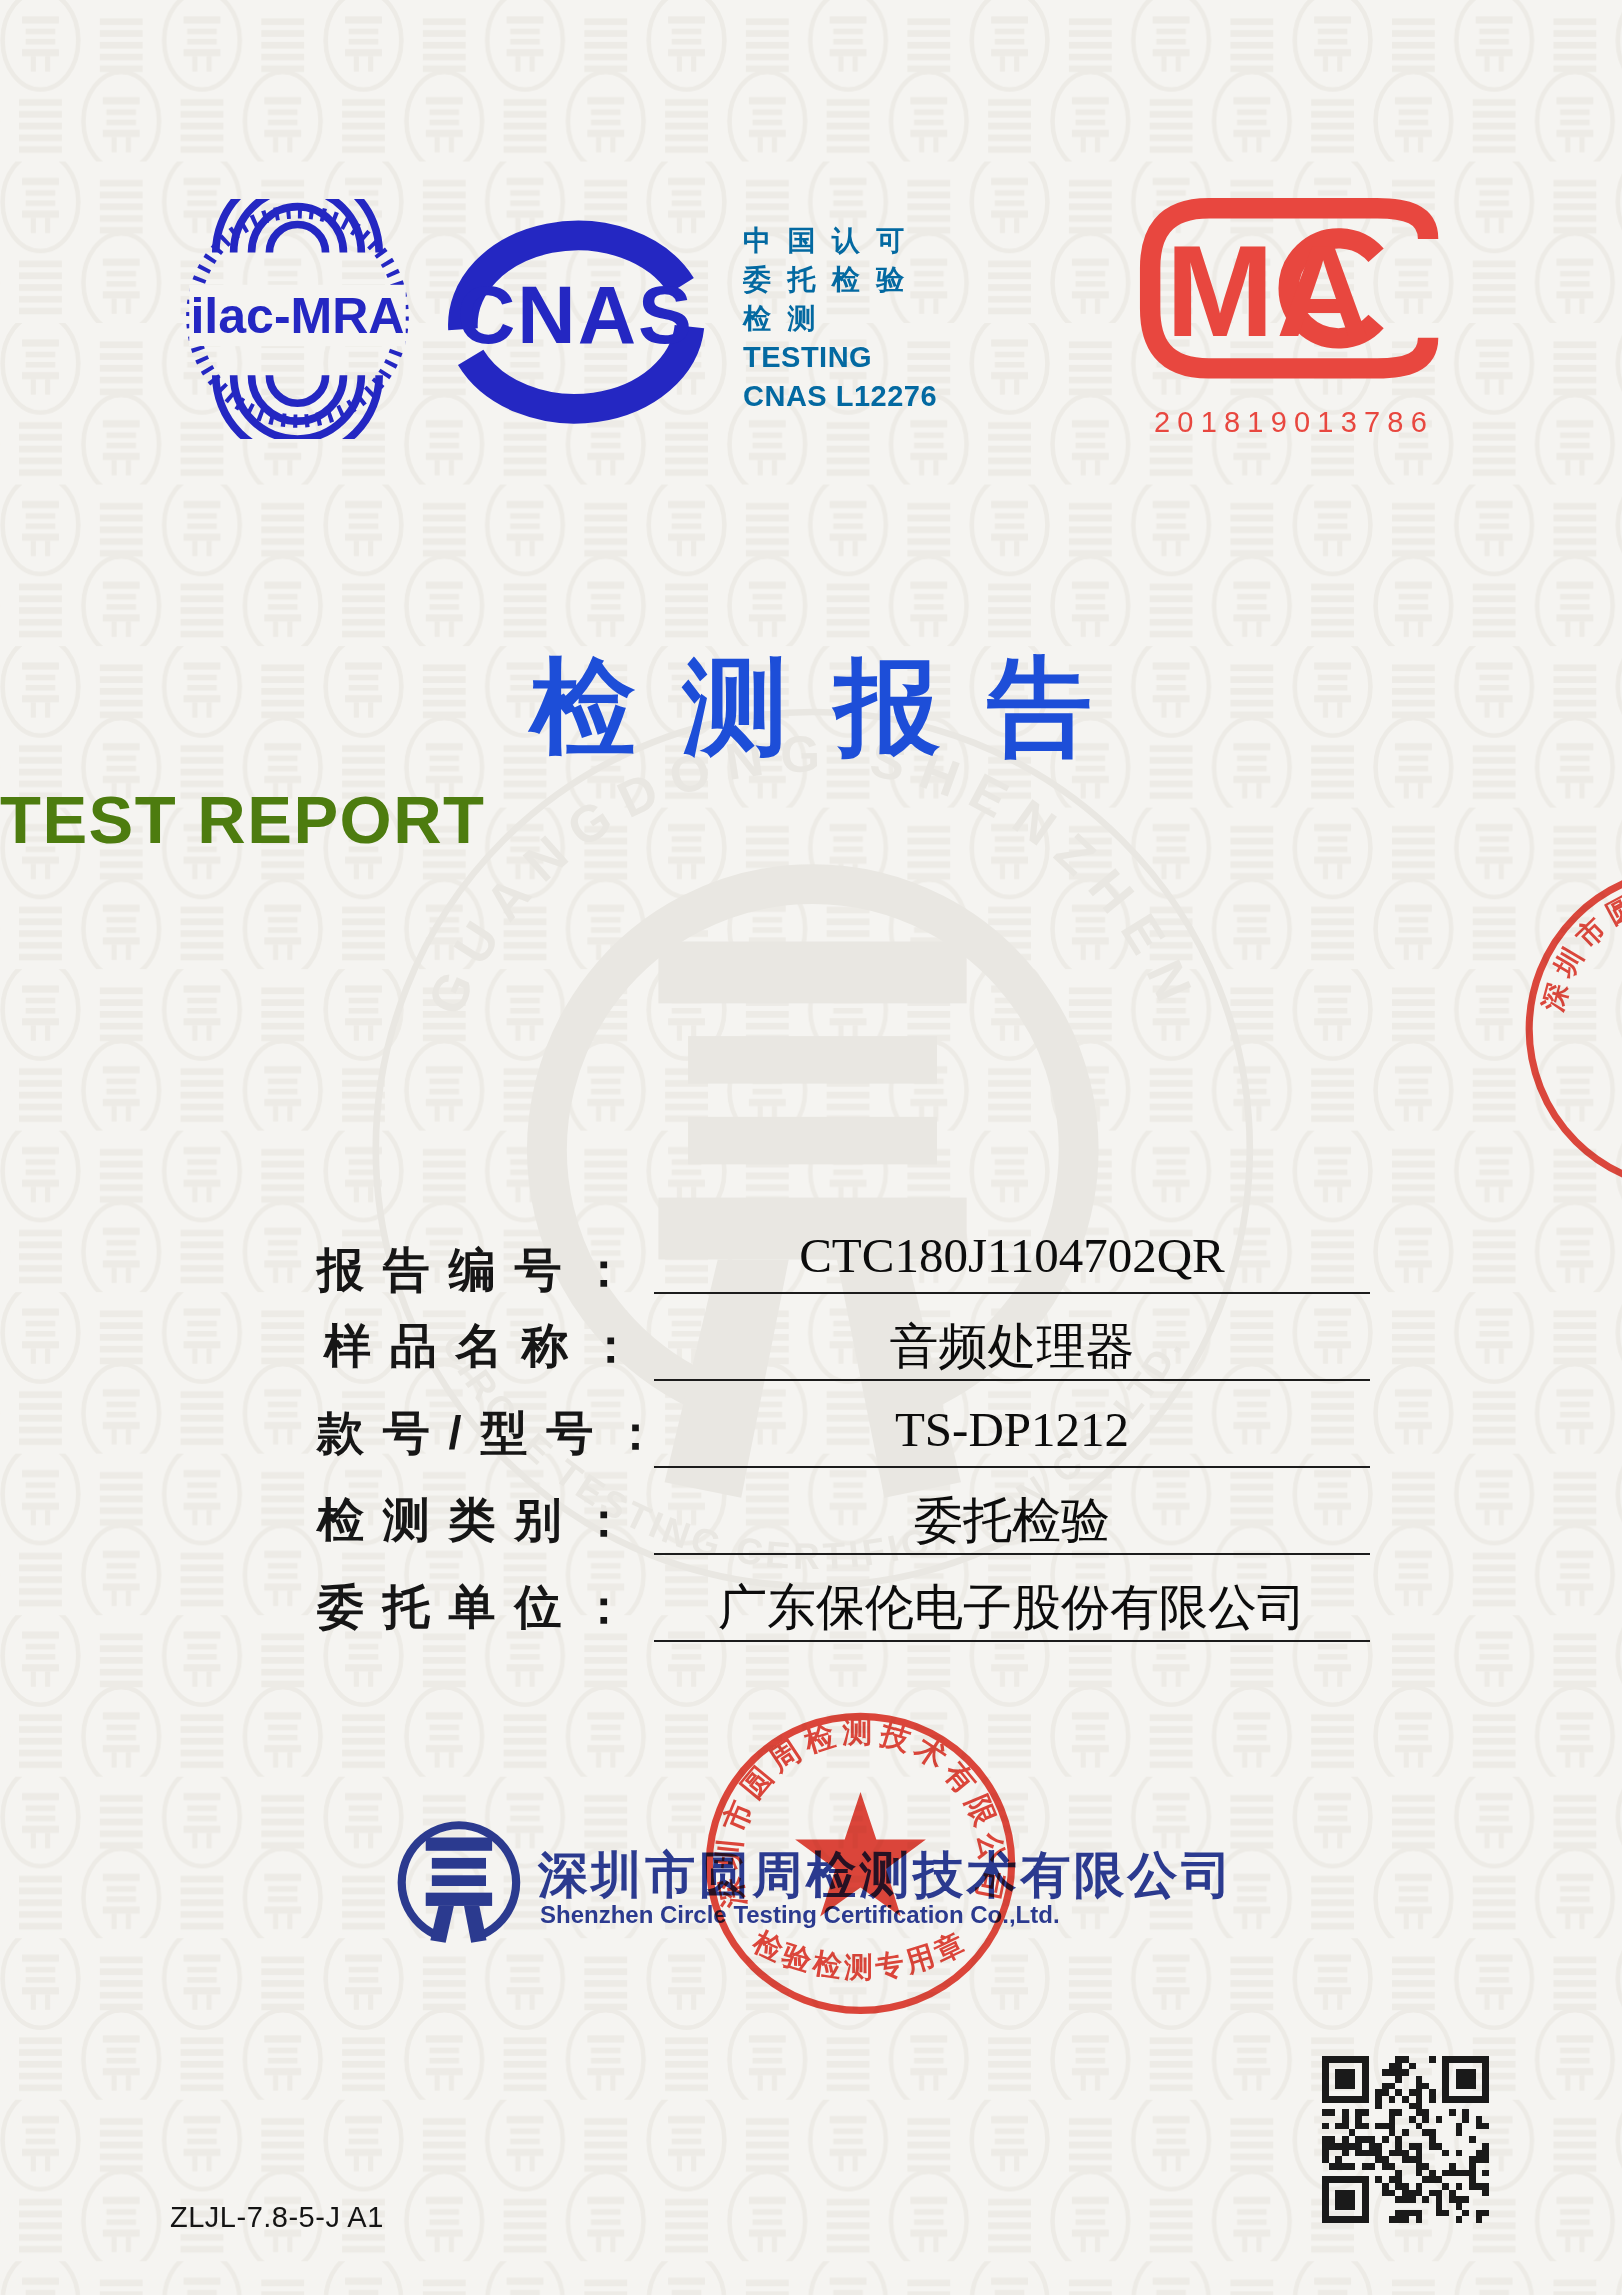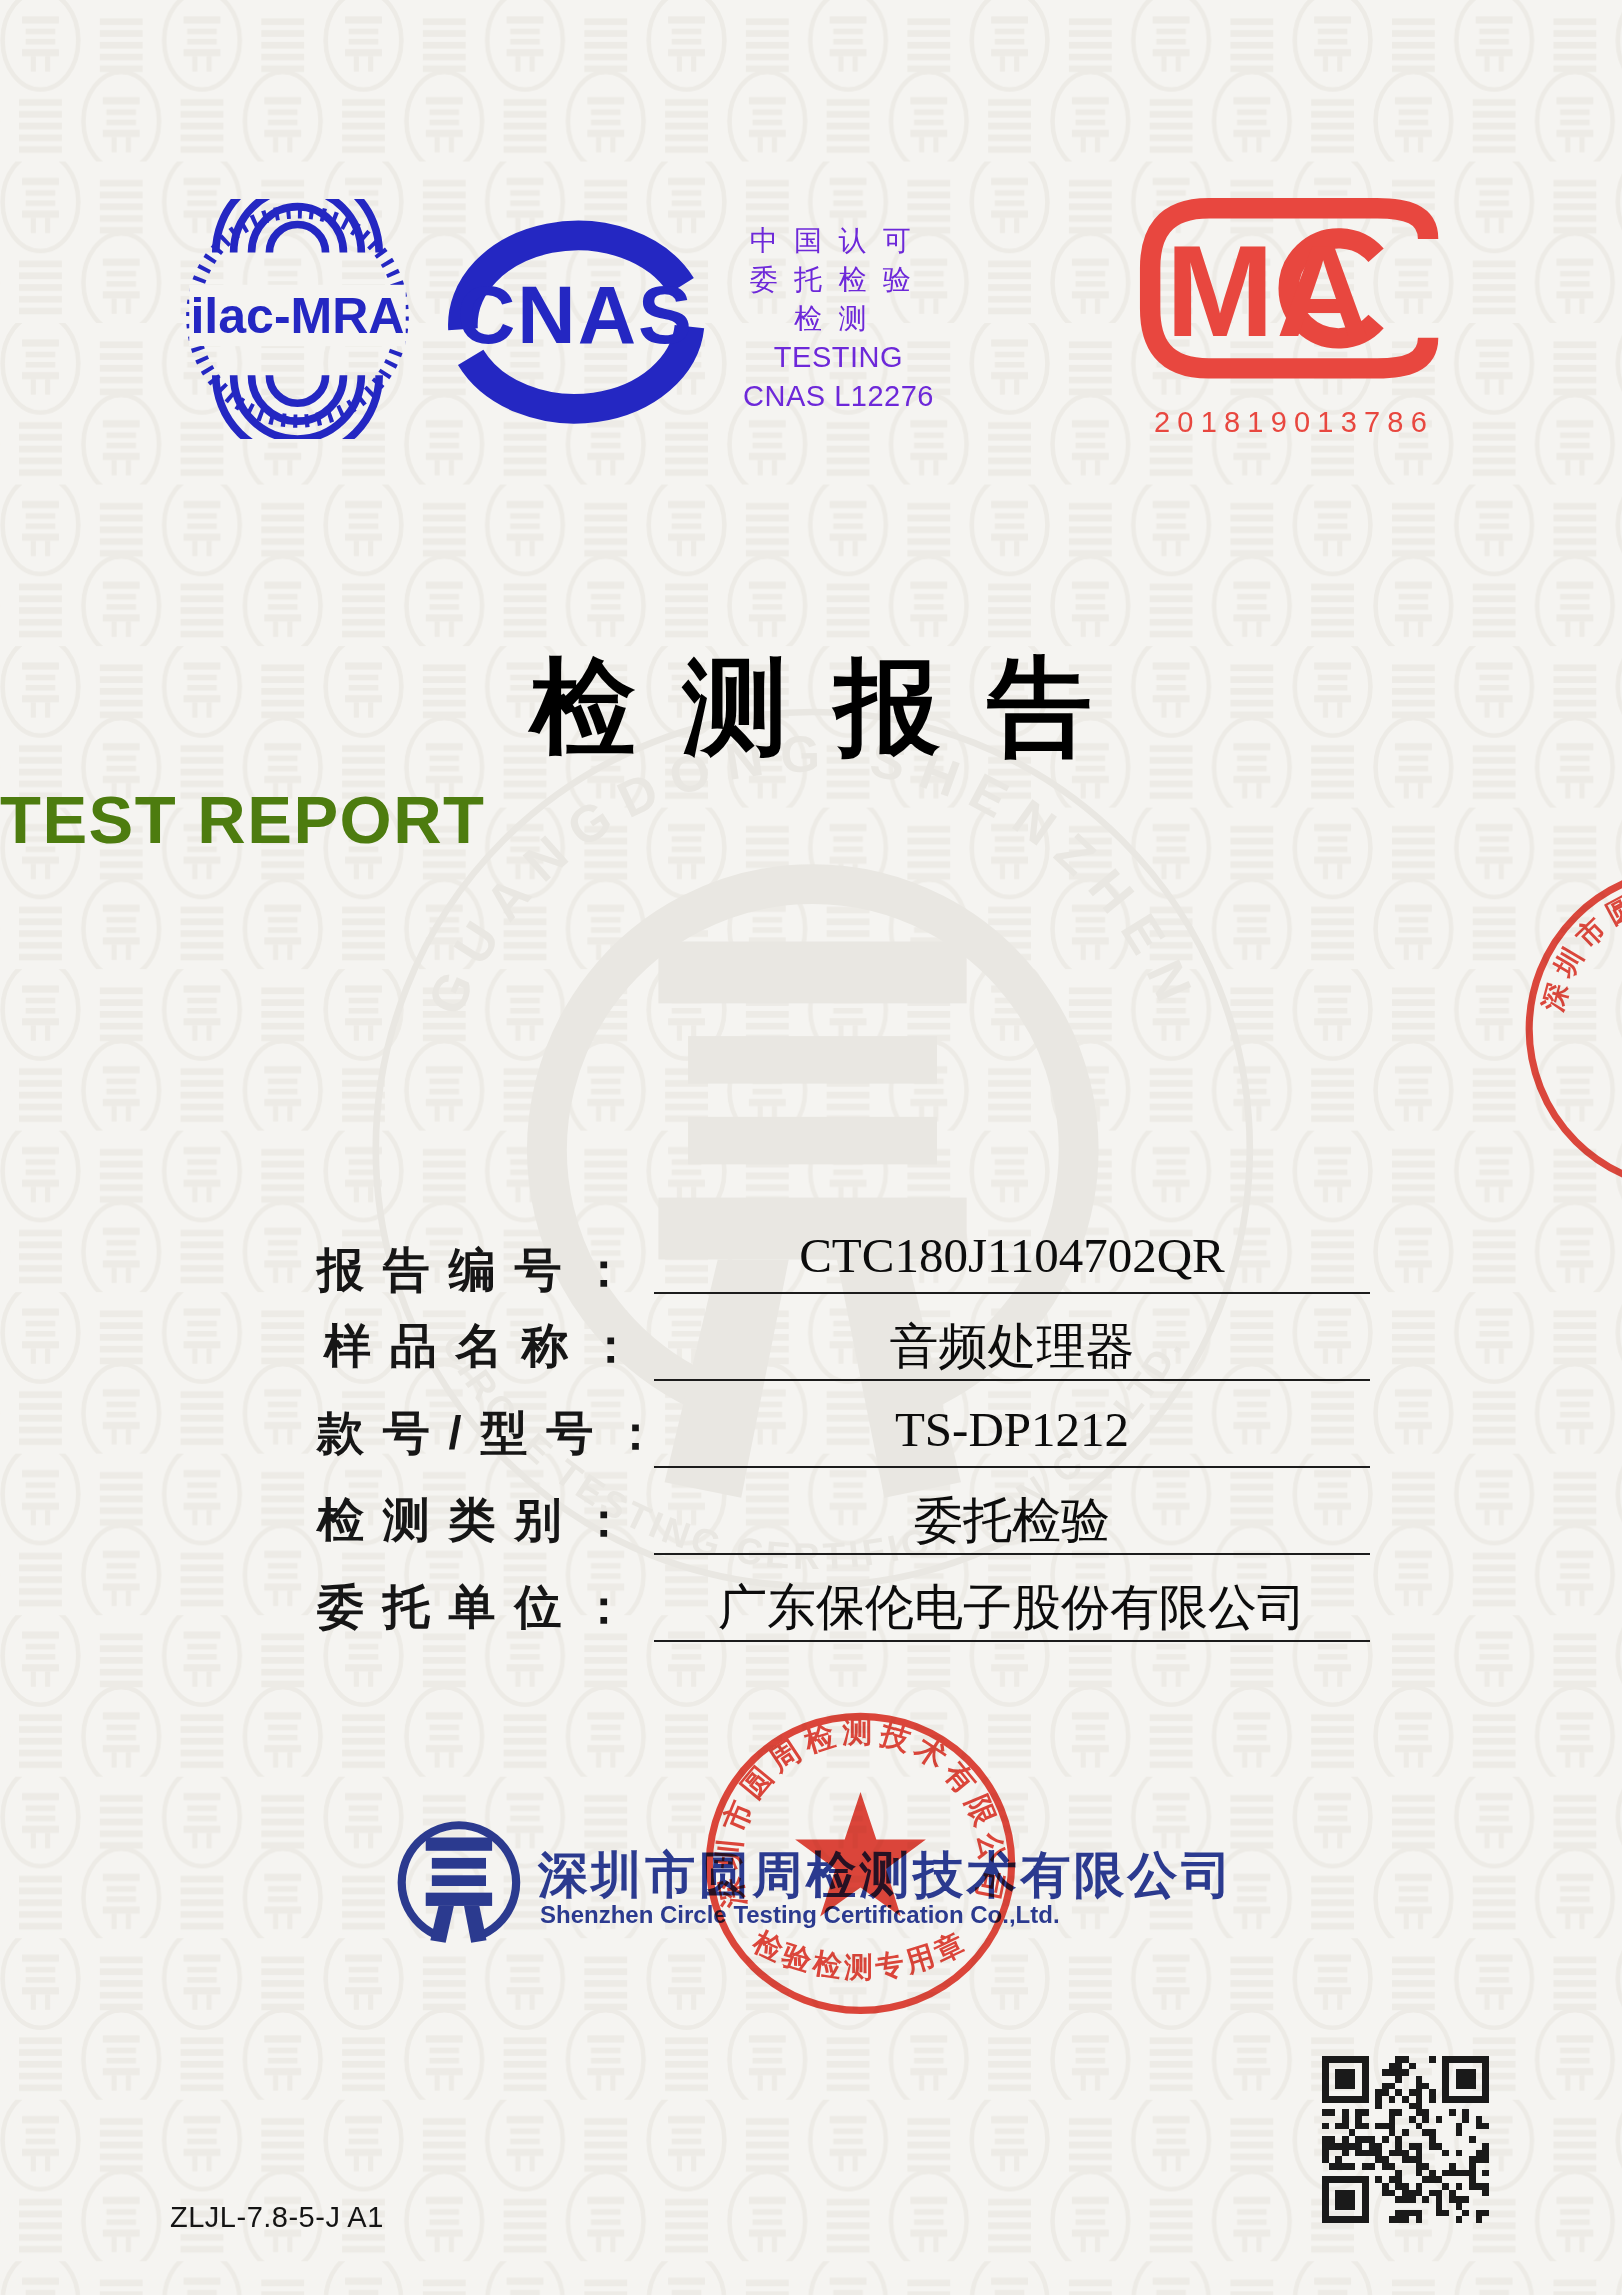--- a/index.html
+++ b/index.html
@@ -1,28 +1,28 @@
 <!DOCTYPE html>
 <html style="font-size:8.2px"><head>
 <meta charset="utf-8">
 <style>
   html,body{margin:0;padding:0;}
   body{font-family:"Liberation Sans",sans-serif;}
   .page{position:relative;width:1622px;height:2295px;background:#f5f4f1;overflow:hidden;}
   .abs{position:absolute;}
   svg{display:block;}
   
-  .accred{left:743px;top:221px;color:#6d28d9;font-weight:400;font-size:28px;line-height:39px;text-align:center;}
+  .accred{left:743px;top:221px;color:#0369a1;font-weight:700;font-size:28px;line-height:39px;}
   .accred .ln{white-space:nowrap;}
   .accred .ln:nth-child(-n+3){letter-spacing:16.4px;}
   .accred .ln:nth-child(n+4){letter-spacing:0.5px;font-size:29px;}
   .cma-number{left:1138px;top:379px;width:312px;text-align:center;color:#e8473f;
     font-size:29px;font-weight:400;letter-spacing:7.2px;white-space:nowrap;margin-top:27px;}
   
-  .title-cn{left:0;top:638px;width:1622px;text-align:center;color:#000000;
+  .title-cn{left:0;top:638px;width:1622px;text-align:center;color:#1d4ed8;
     font-size:105px;font-weight:800;letter-spacing:0.45em;text-indent:0.45em;white-space:nowrap;}
   .title-en{left:0;top:781px;width:1383px;text-align:left;color:#4d7c0f;
     font-size:67px;font-weight:800;letter-spacing:1.5px;white-space:nowrap;}
   
   .f-label{left:317px;width:409px;height:56px;color:#161616;font-size:47px;font-weight:600;
     letter-spacing:0.40em;white-space:nowrap;}
   .f-value{left:654px;width:716px;height:56px;text-align:center;color:#0c0c0c;
     font-family:"Liberation Serif",serif;font-size:49px;font-weight:500;white-space:nowrap;}
   .f-line{left:654px;width:716px;height:2px;background:#1c1c1c;}
   

